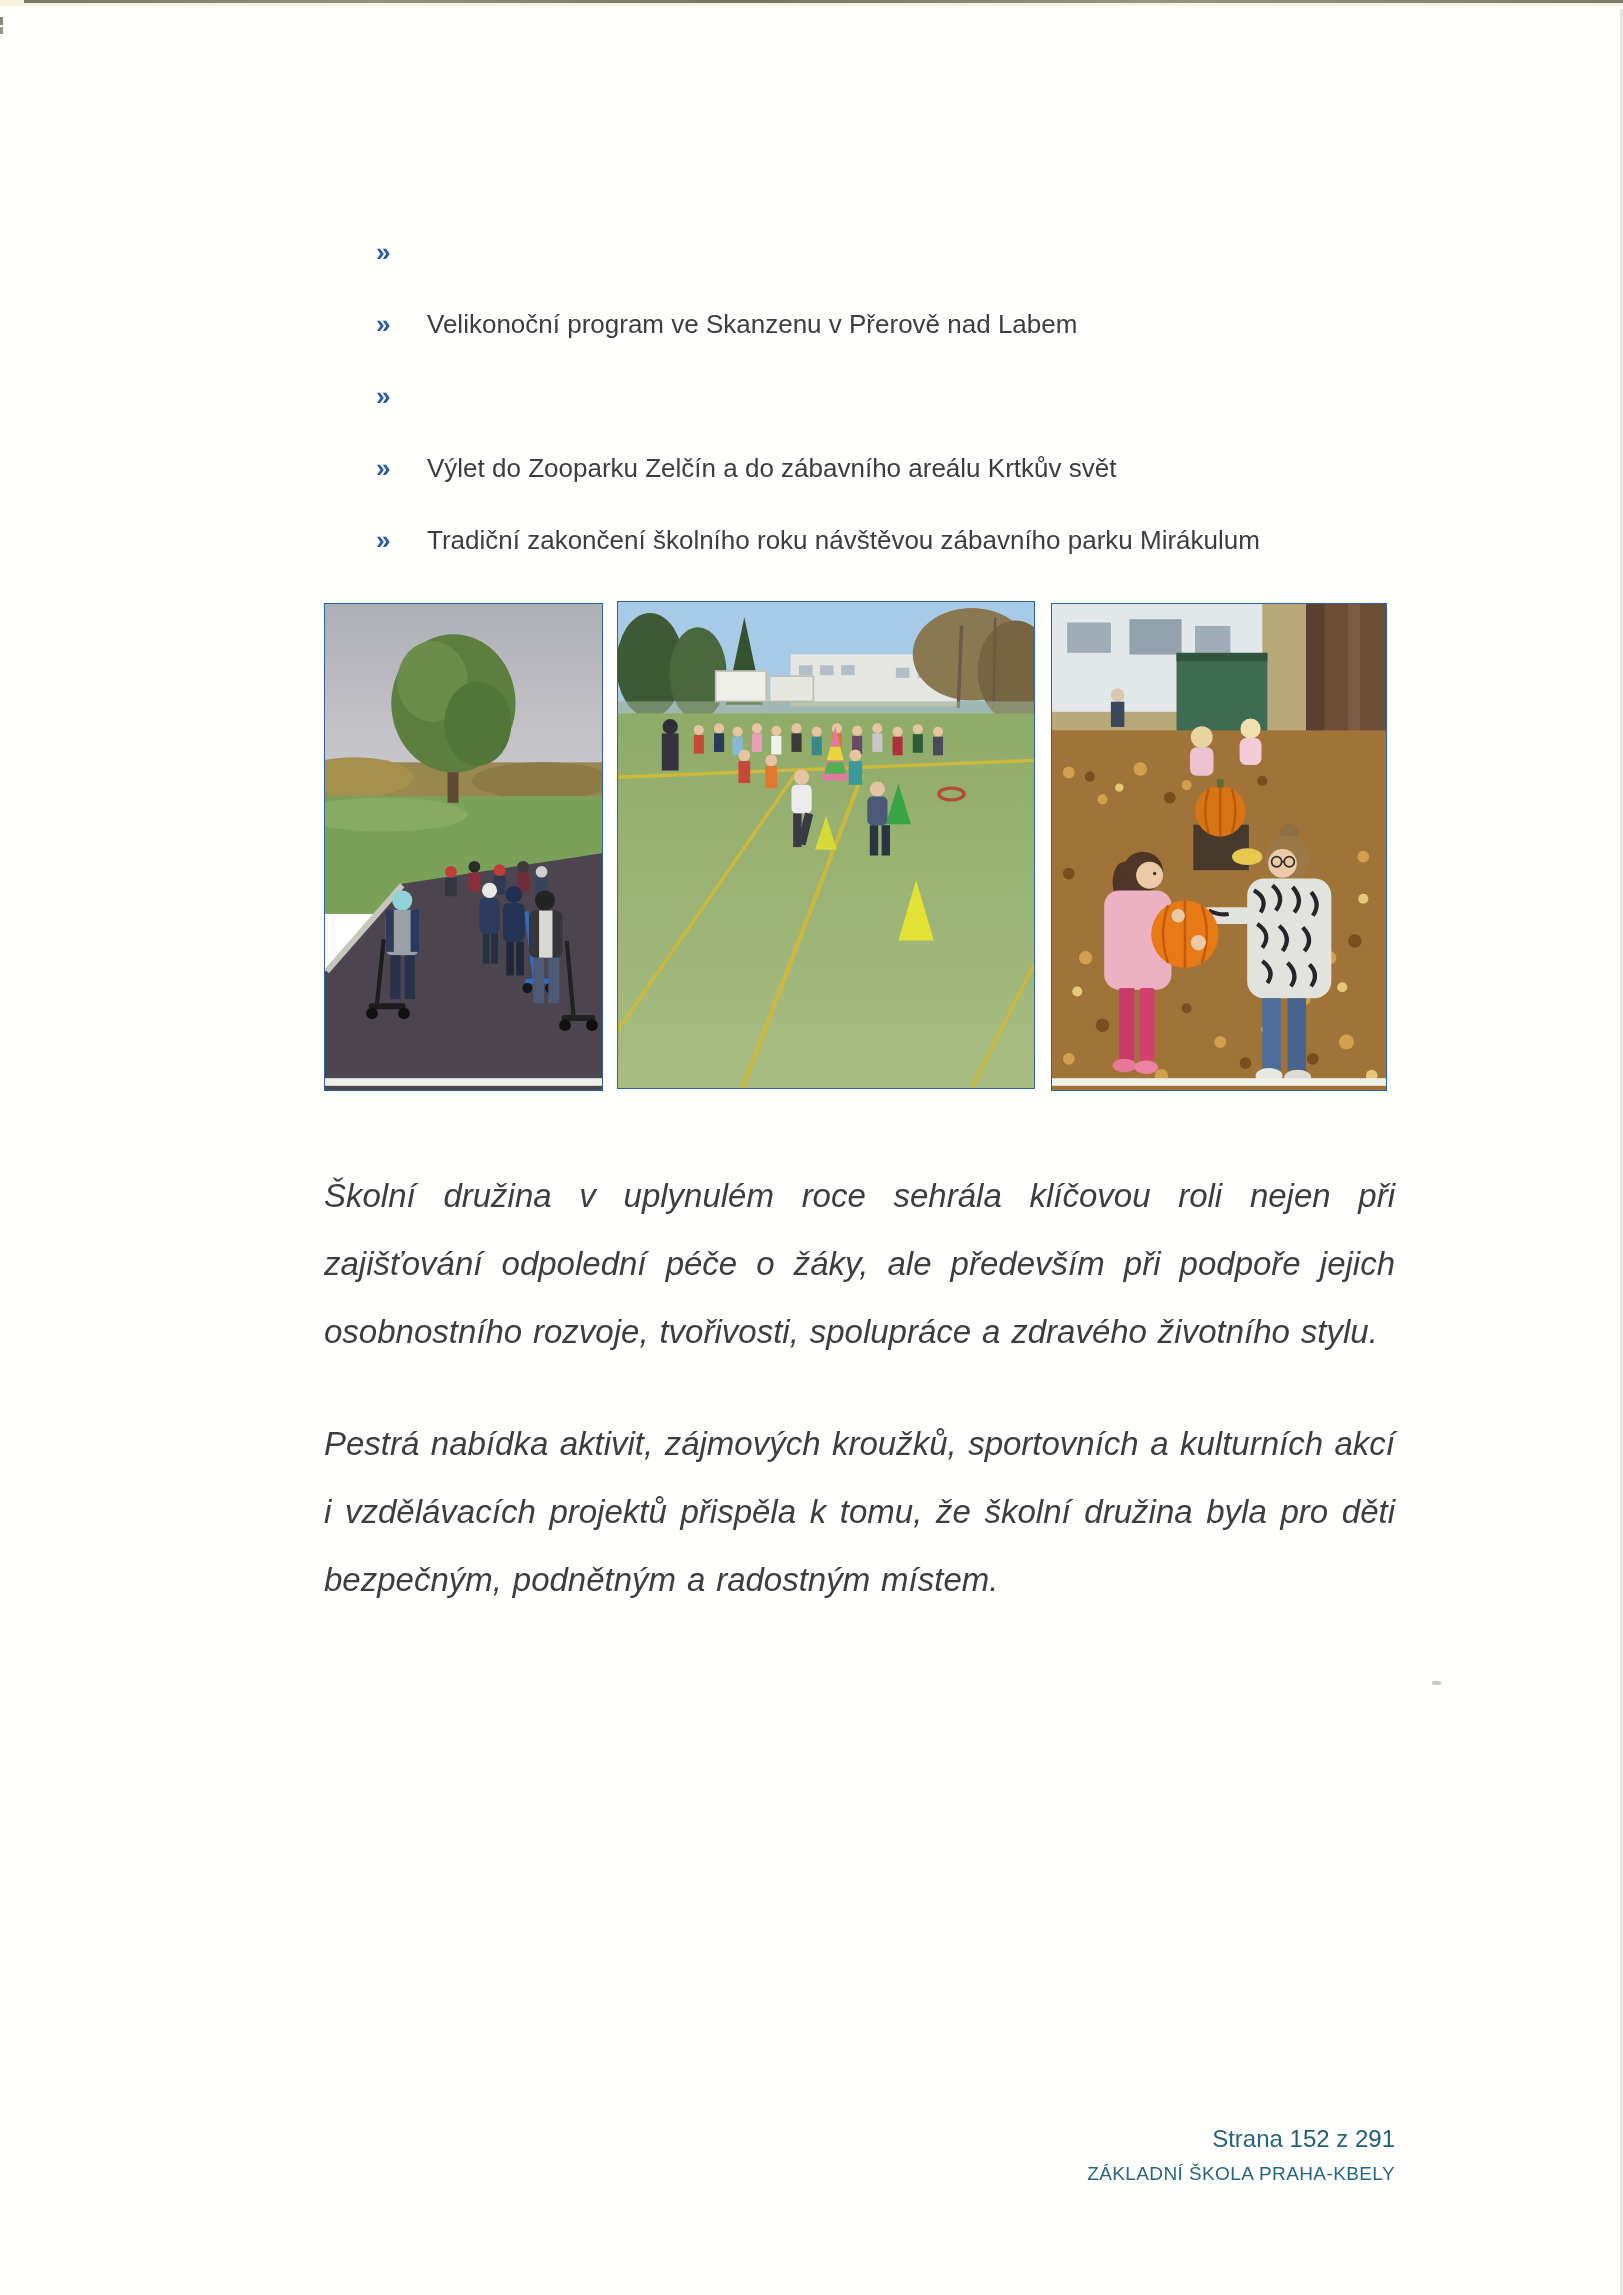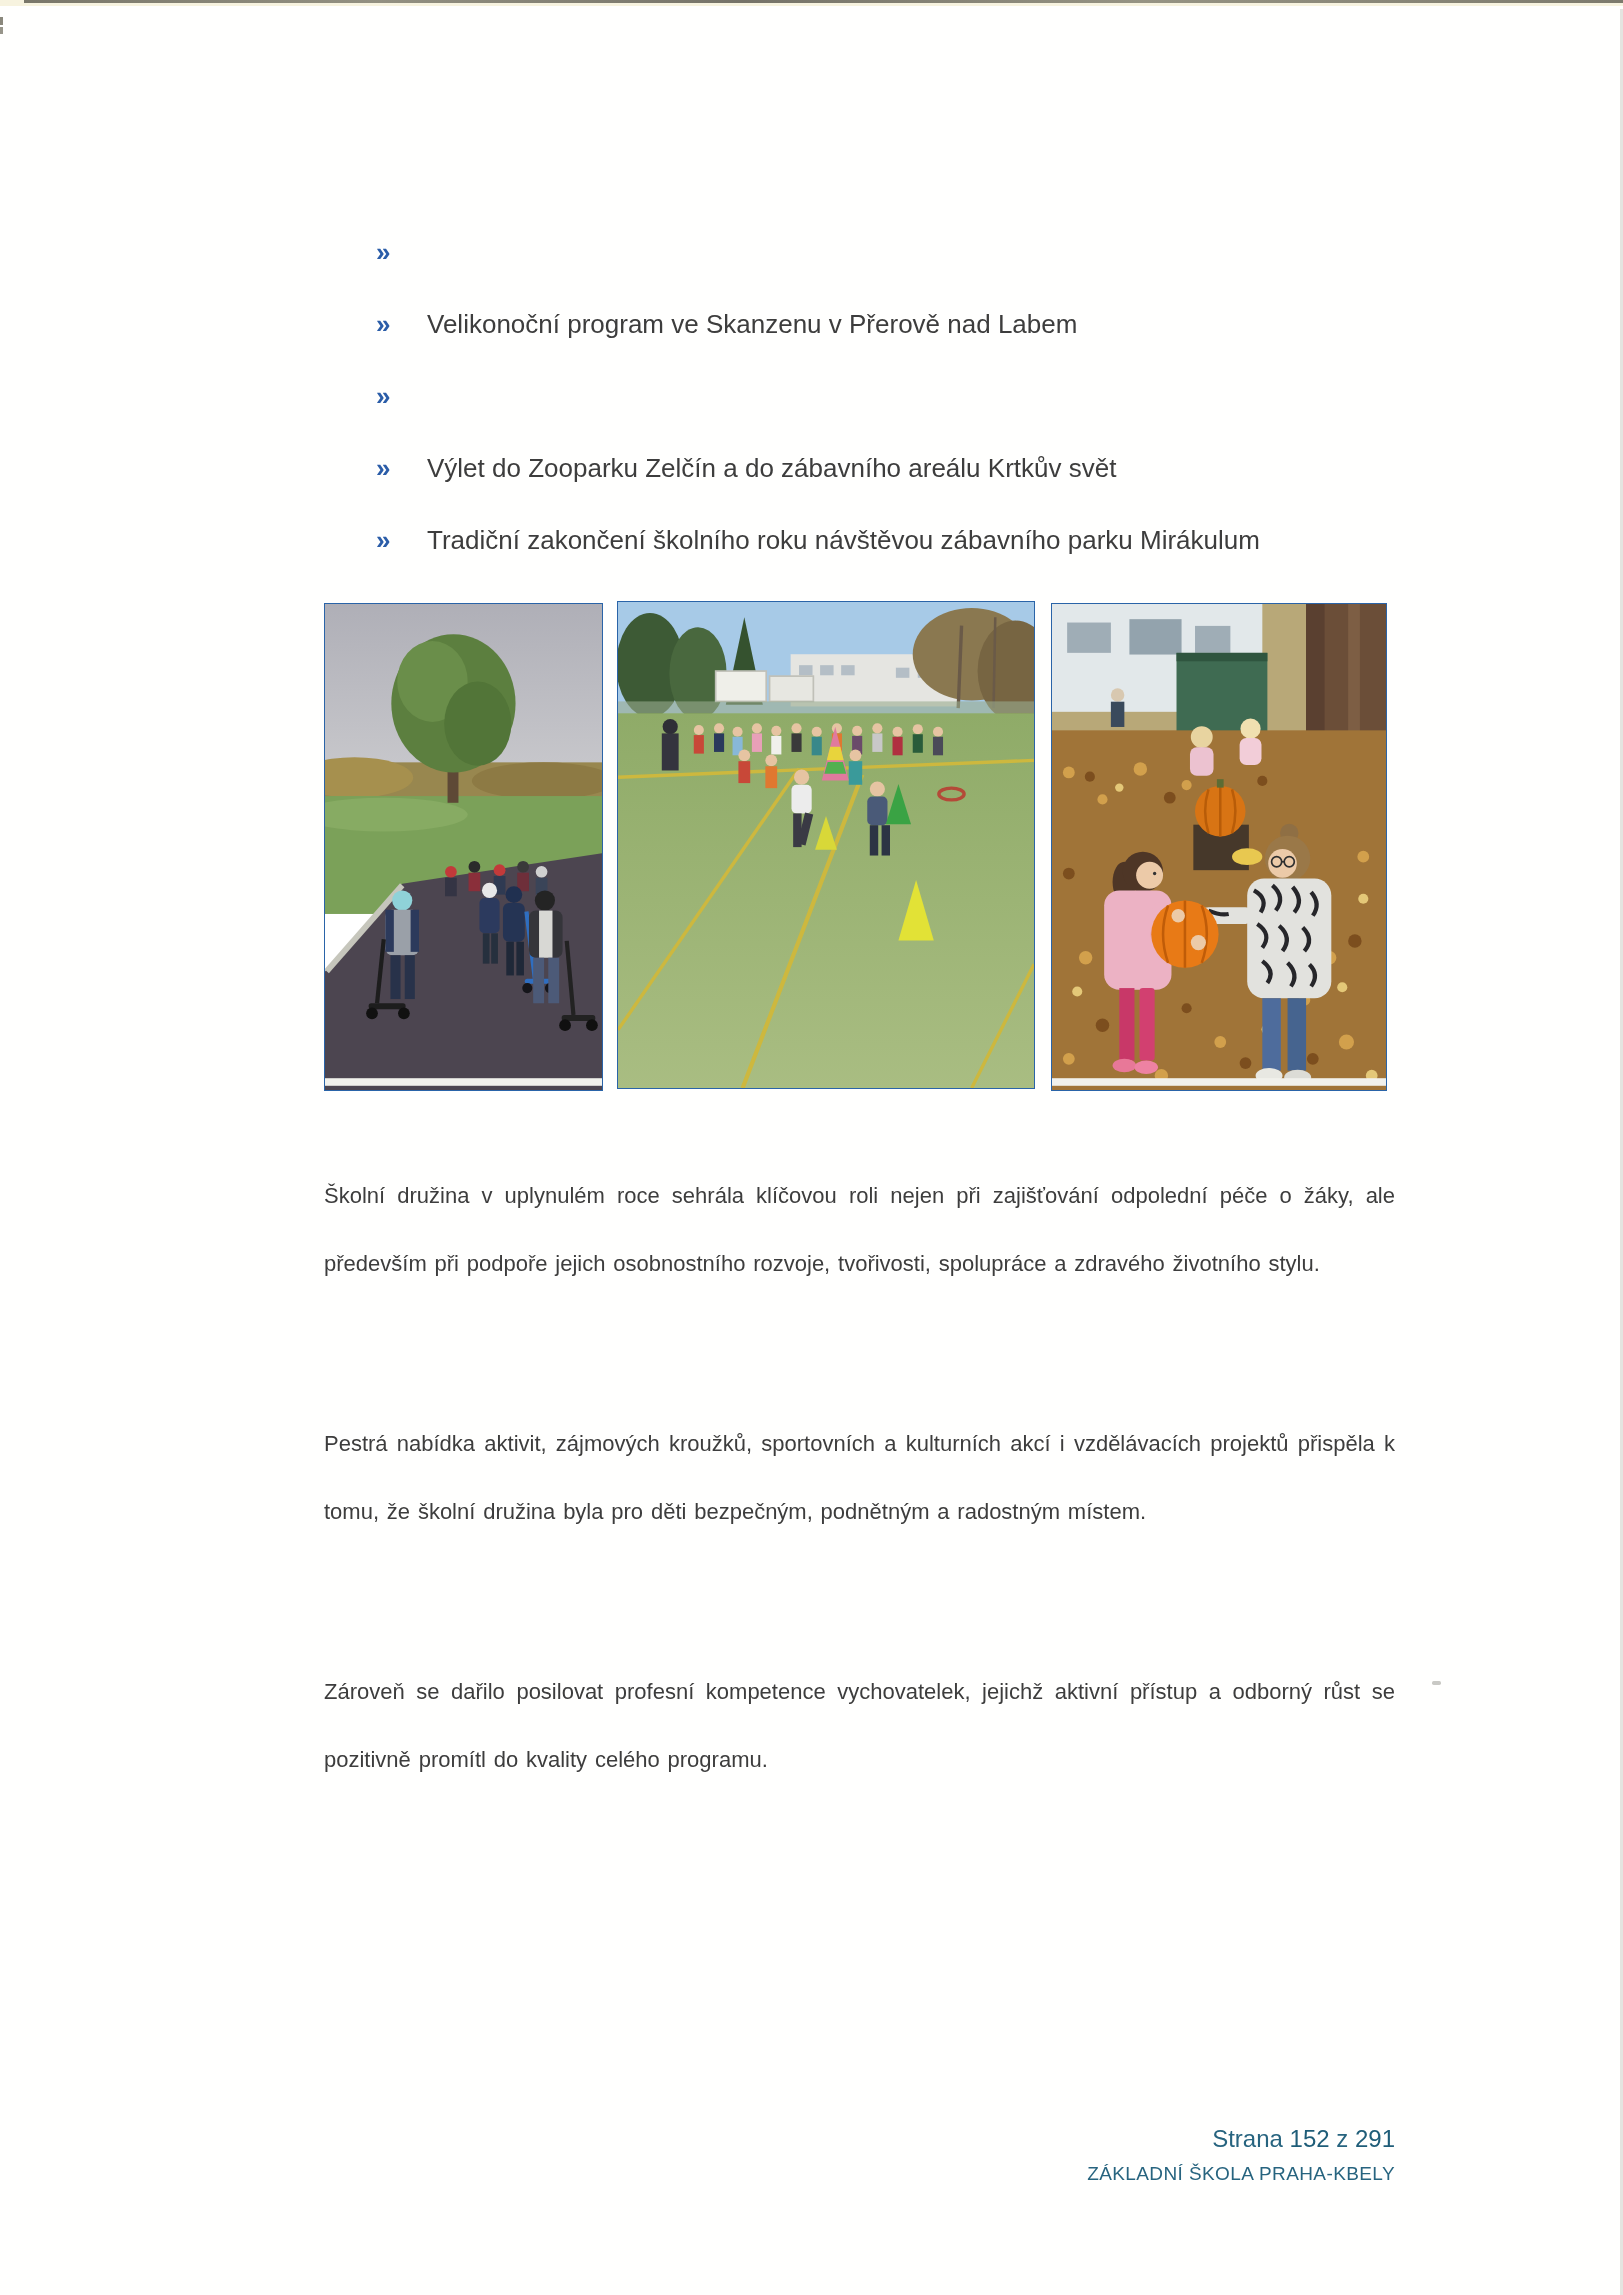--- a/index.html
+++ b/index.html
@@ -25,22 +25,22 @@
   .event-list .marker { position:absolute; left:0; top:0; color:#2b5da8; font-weight:600; }
 
   
   .photo { position:absolute; border:1.7px solid #2a64a8; background:#fff; overflow:hidden; }
   .photo svg { display:block; width:100%; height:100%; }
   .photo-1 { left:324px;  top:603px; width:279px; height:488px; }
   .photo-2 { left:617px;  top:601px; width:418px; height:488px; }
   .photo-3 { left:1051px; top:603px; width:336px; height:488px; }
 
   
-  p.copy { position:absolute; left:324px; width:1071px; font-size:22px; line-height:68px;
-           color:#3d3d3d; text-align:justify; text-align-last:left; word-spacing:1.7px; }
+  p.copy { position:absolute; left:324px; width:1071px; font-size:33px; line-height:68px;
+           color:#3d3d3d; text-align:justify; text-align-last:left; word-spacing:1.7px;font-style:italic; }
   #para1 { top:1162px; }
   #para2 { top:1410px; }
   #para3 { top:1658px; }
 
   
   .footer { position:absolute; right:228px; top:2124px; text-align:right; color:#27647f; }
   .page-indicator { font-size:24px; line-height:30px; }
   .page-indicator b { font-weight:400; color:#1f5d78; }
   .school-name { font-size:19px; line-height:39px; letter-spacing:0.4px; }
 </style>
@@ -336,21 +336,20 @@
       <circle cx="158" cy="392" r="40" fill="#e87a16"></circle>
       <path d="M158 352 v80 M138 358 q-12 34 0 68 M178 358 q12 34 0 68" stroke="#c05c08" stroke-width="3" fill="none"></path>
       <circle cx="150" cy="370" r="8" fill="#eccaa8"></circle>
       <circle cx="174" cy="402" r="9" fill="#eccaa8"></circle>
       <rect y="563" width="397" height="9" fill="#f1f1ec"></rect>
     </svg>
   </figure>
 
   <p class="copy" id="para1">Školní družina v uplynulém roce sehrála klíčovou roli nejen při zajišťování odpolední péče o žáky, ale především při podpoře jejich osobnostního rozvoje, tvořivosti, spolupráce a zdravého životního stylu.</p>
   <p class="copy" id="para2">Pestrá nabídka aktivit, zájmových kroužků, sportovních a kulturních akcí i vzdělávacích projektů přispěla k tomu, že školní družina byla pro děti bezpečným, podnětným a radostným místem.</p>
-  <p class="copy" id="para3">Zároveň se dařilo posilovat profesní kompetence vychovatelek, jejichž aktivní přístup a odborný růst se pozitivně promítl do kvality celého programu.</p>
 
   <div class="footer">
     <div class="page-indicator">
       <span>Strana</span>
       <b>152</b>
       <span>z</span>
       <b>291</b>
     </div>
     <div class="school-name">ZÁKLADNÍ ŠKOLA PRAHA-KBELY</div>
   </div>

